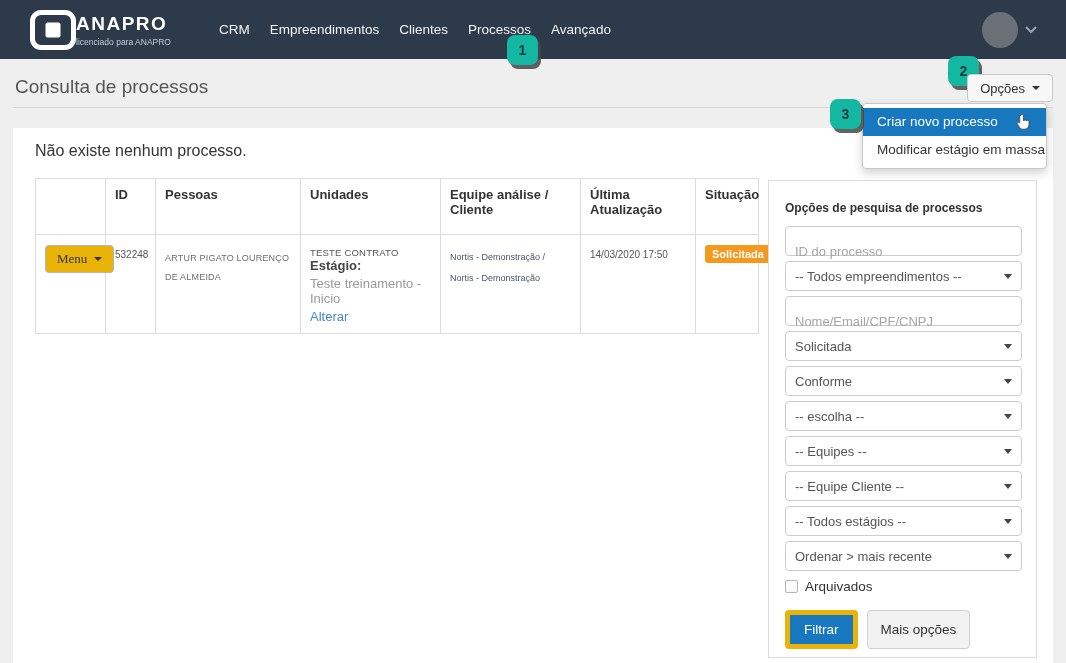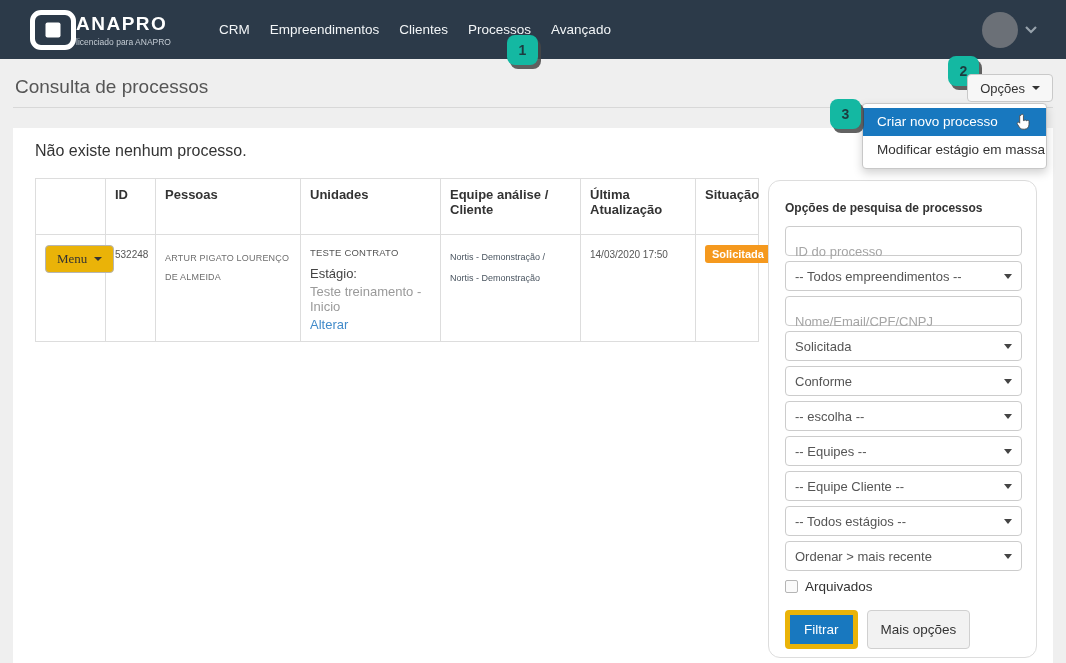--- a/index.html
+++ b/index.html
@@ -112,34 +112,34 @@
   .process-table td { height:80px; }
   .menu-button {
     background:#eab308; border:1px solid #b5b5b5; border-radius:4px;
     font-size:13px; color:#333; padding:5px 11px; cursor:pointer;
     display:inline-flex; align-items:center; margin-top:2px;
     font-family:Liberation Serif, serif;
   }
   .cell-id { font-size:10px; color:#555; padding-top:14px !important; }
   .cell-pessoas { font-size:9px; color:#6e6e6e; line-height:2.1; letter-spacing:0.2px; padding-top:14px !important; }
   .cell-unidades .unit-name { font-size:9.5px; color:#555; letter-spacing:0.2px; margin-top:4px; }
-  .cell-unidades .estagio-label { font-size:13px; color:#444; font-weight:normal; margin-top:8px; }
+  .cell-unidades .estagio-label { font-size:13px; color:#444; font-weight:bold; margin-top:0; }
   .cell-unidades .estagio-value { font-size:13px; color:#9a9a9a; margin-top:3px; }
   .cell-unidades .alterar-link { font-size:13px; color:#428bca; margin-top:3px; cursor:pointer; display:inline-block; }
   .cell-equipe { font-size:9px; color:#4a5560; line-height:2.3; padding-top:12px !important; }
   .cell-data { font-size:10px; color:#555; padding-top:14px !important; }
   .status-badge {
     display:inline-block; background:#f5991e; color:#ffffff;
     font-size:11px; font-weight:bold; padding:3px 7px; border-radius:3px; margin-top:2px;
   }
 
   
   .search-panel {
     position:absolute; left:755px; top:52px; width:269px; height:478px;
-    background:#ffffff; border:1px solid #ddd; border-radius:12px;
+    background:#ffffff; border:1px solid #ddd; border-radius:0;
     padding:20px 16px 0 16px;
   }
   .search-title { font-size:12px; font-weight:bold; color:#333; margin-bottom:11px; }
   .field-input, .field-select {
     width:237px; height:30px; border:1px solid #ccc; border-radius:4px;
     background:#fff; margin-bottom:5px; font-size:13px;
     display:flex; align-items:center; padding:0 9px; position:relative;
   }
   .field-input input {
     border:none; outline:none; width:100%; font-size:13px;

